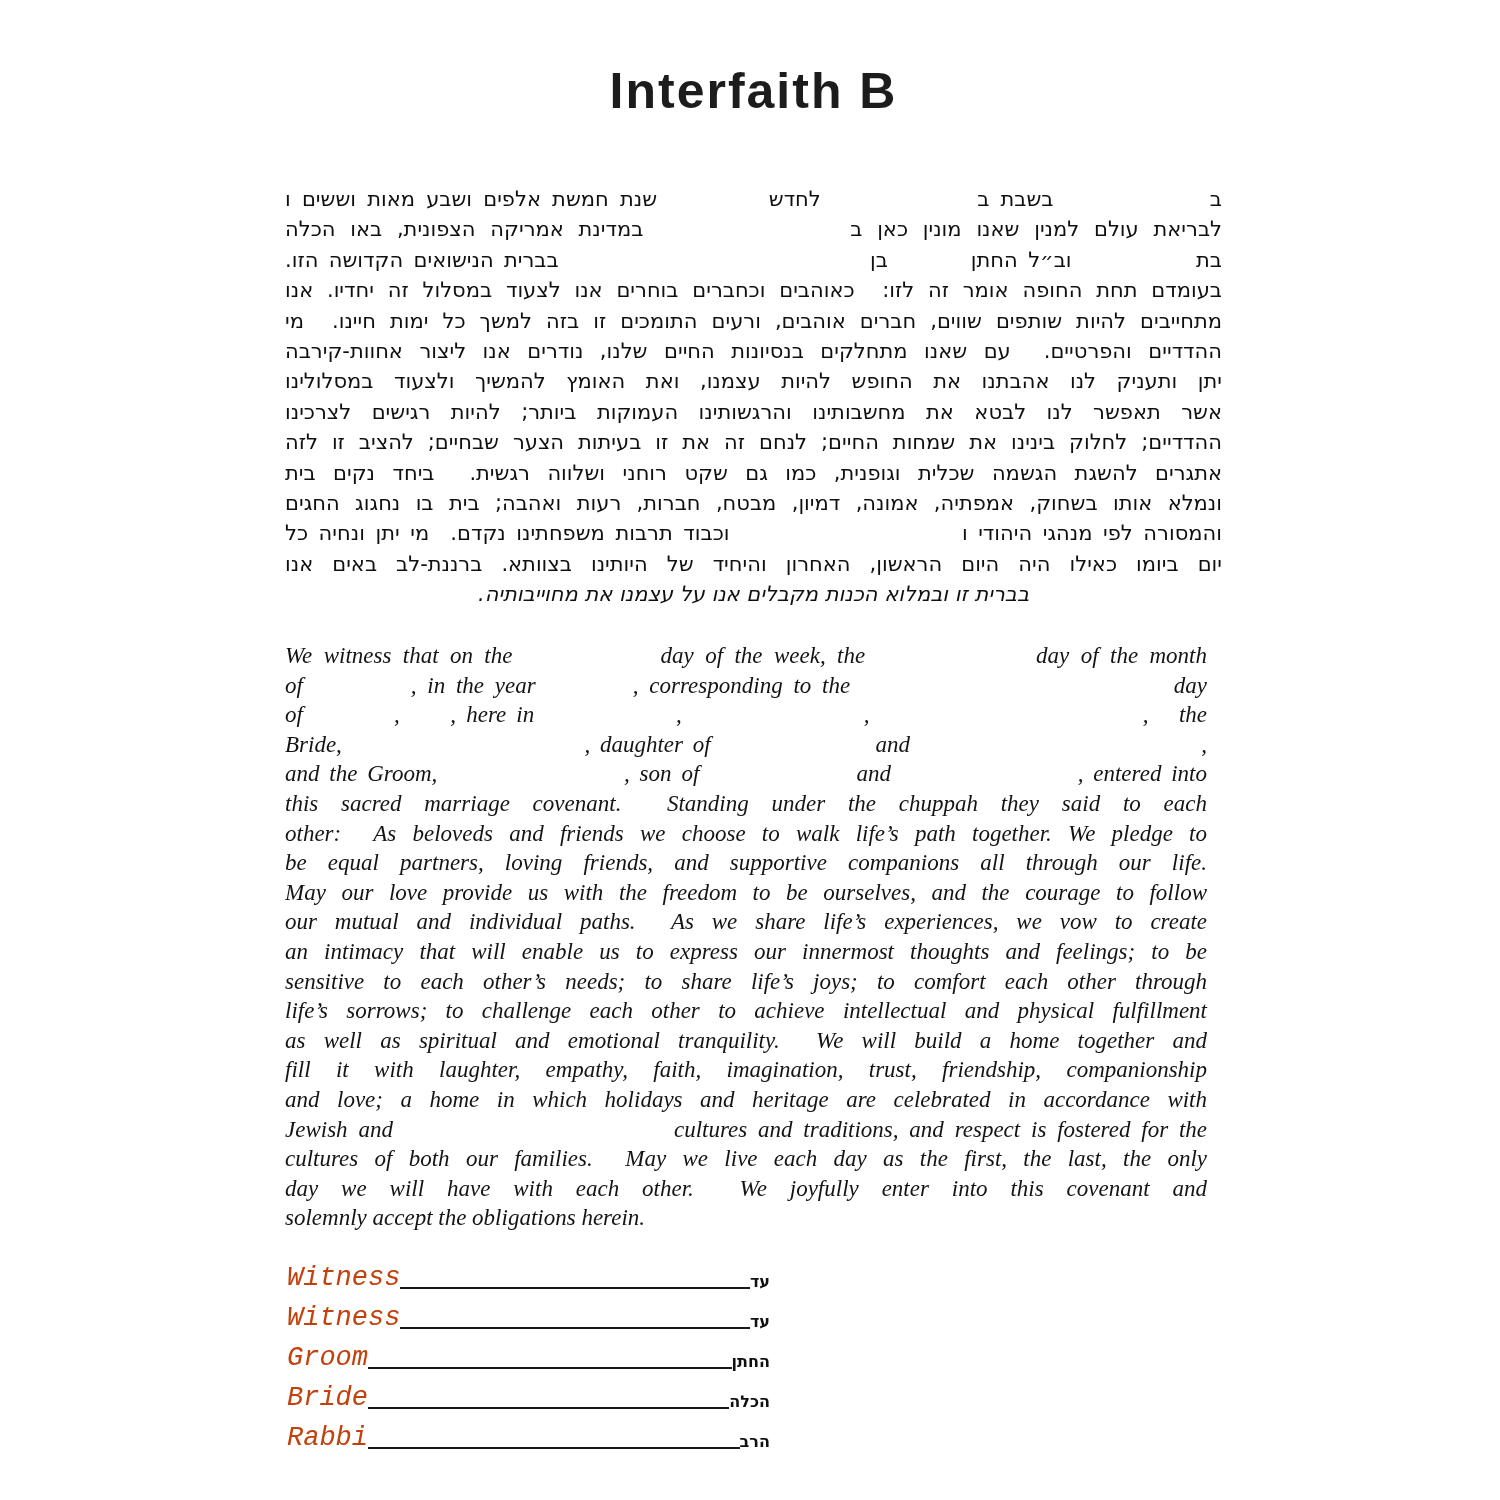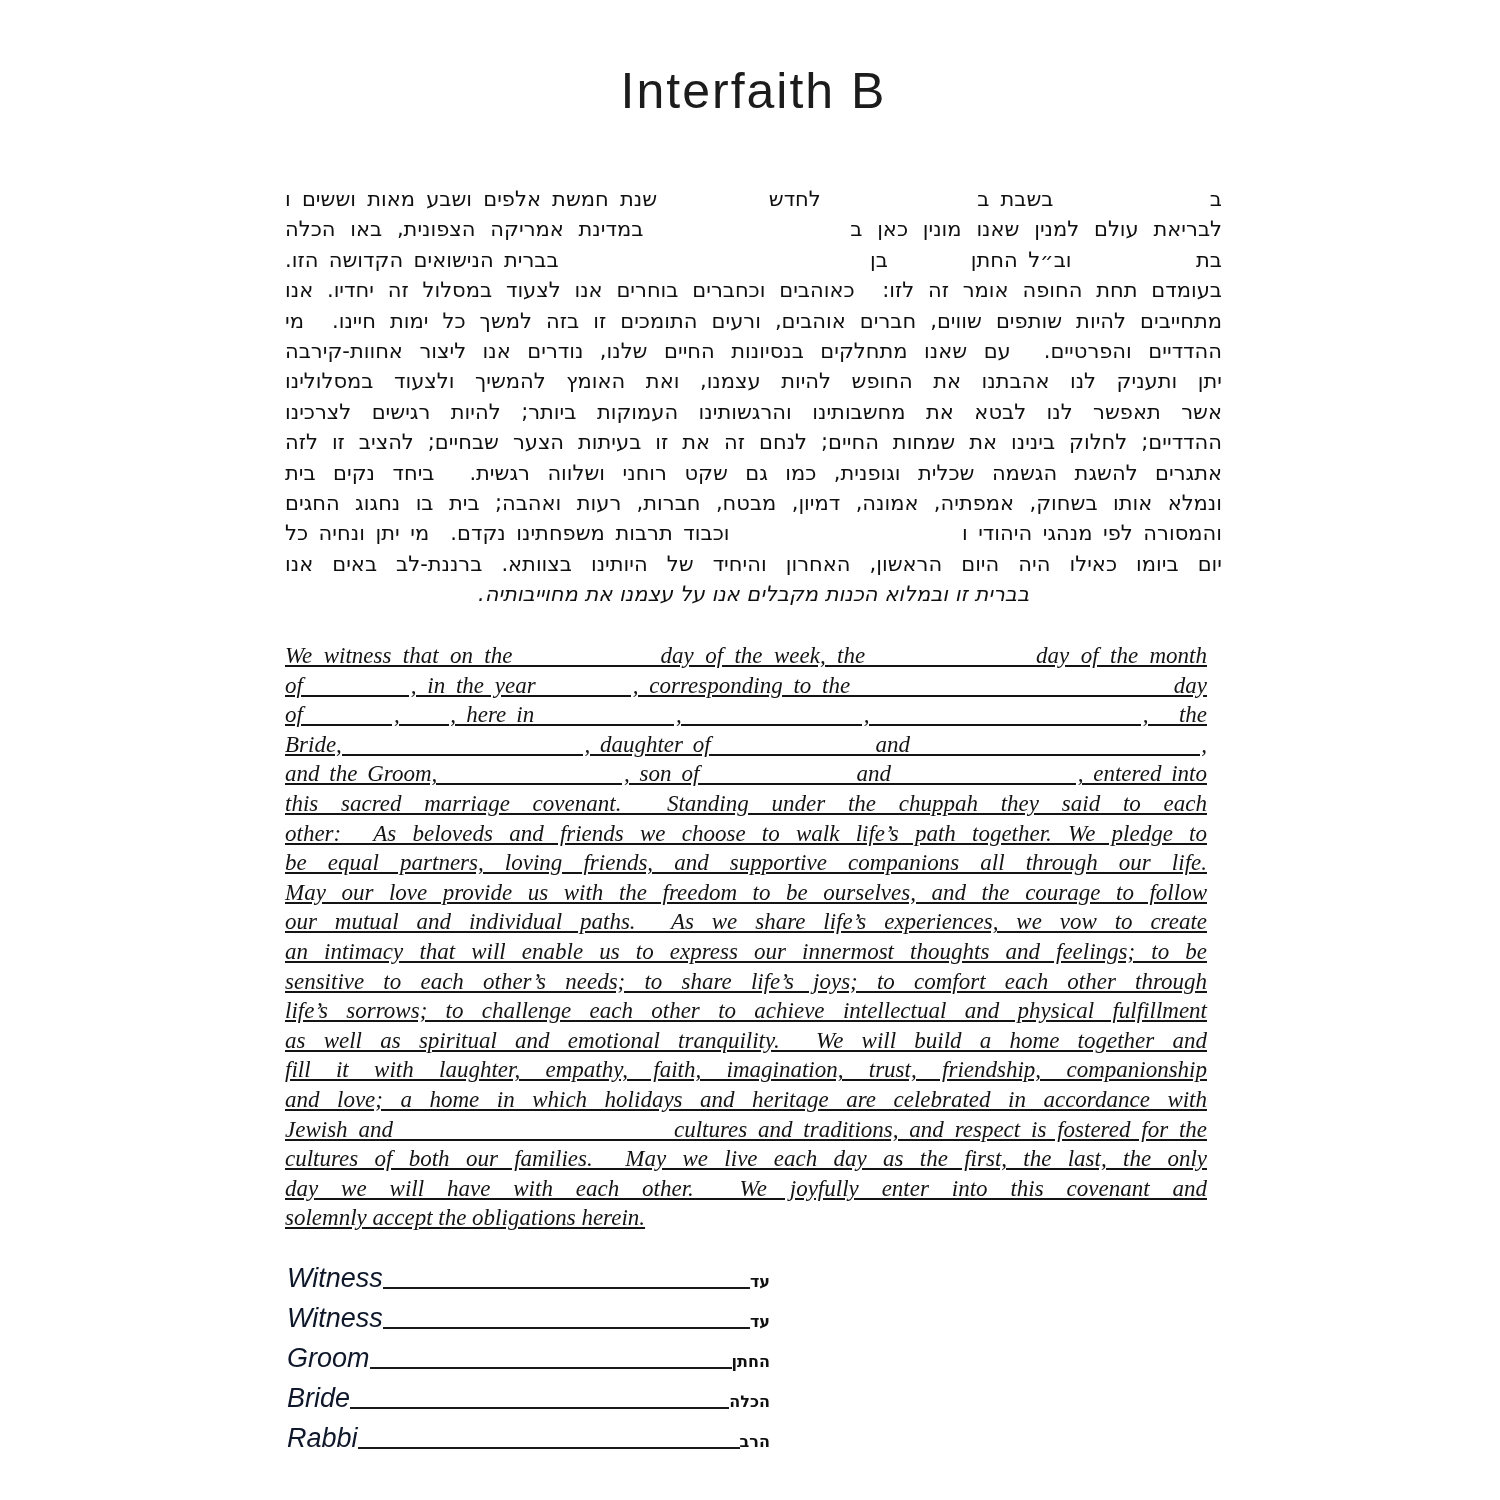--- a/index.html
+++ b/index.html
@@ -4,46 +4,46 @@
 <style>
   html,body{margin:0;padding:0;background:#ffffff;}
   body{width:1500px;height:1500px;position:relative;color:#141414;overflow:hidden;}
 
   .page{position:absolute;inset:0;background:#ffffff;}
 
   .doc-title{
     position:absolute;top:62px;left:285px;width:937px;
     text-align:center;
     font-family:"Liberation Sans",sans-serif;
-    font-size:50px;font-weight:400;letter-spacing:2px;color:#1c1c1c;
+    font-size:50px;font-weight:700;letter-spacing:2px;color:#1c1c1c;
   }
 
   .hebrew-block{position:absolute;top:184px;left:285px;width:937px;direction:rtl;}
   .he-line{
     font-family:"DejaVu Sans",sans-serif;
     font-size:21px;line-height:30.4px;color:#101010;
     white-space:pre-wrap;
     text-align:justify;text-align-last:justify;
   }
   .he-line.he-center{text-align:center;text-align-last:center;font-style:italic;}
 
-  .english-block{position:absolute;top:641px;left:285px;width:922px;text-decoration:underline;}
+  .english-block{position:absolute;top:641px;left:285px;width:922px;}
   .en-line{
     font-family:"Liberation Serif",serif;font-style:italic;
     font-size:23px;line-height:29.6px;color:#141414;
     white-space:pre-wrap;
     text-align:justify;text-align-last:justify;
   }
   .en-line.en-left{text-align:left;text-align-last:left;}
 
   .signature-block{position:absolute;top:1252px;left:287px;width:483px;}
   .sig-row{display:flex;align-items:flex-end;height:40px;}
   .sig-label{
-    font-family:Liberation Sans, sans-serif;font-style:italic;
-    font-size:27px;line-height:1;color:#0f172a;white-space:nowrap;margin-top:15px;
+    font-family:Liberation Mono, monospace;font-style:italic;
+    font-size:27px;line-height:1;color:#c2410c;white-space:nowrap;margin-top:15px;
   }
   .sig-line{flex:1;border-bottom:2px solid #191919;margin:0 0 3px 0;min-width:40px;}
   .sig-heb{
     font-family:"DejaVu Sans",sans-serif;font-weight:bold;
     font-size:16px;line-height:1;direction:rtl;margin-bottom:2px;white-space:nowrap;color:#101010;
   }
 </style>
 </head>
 <body>
 

